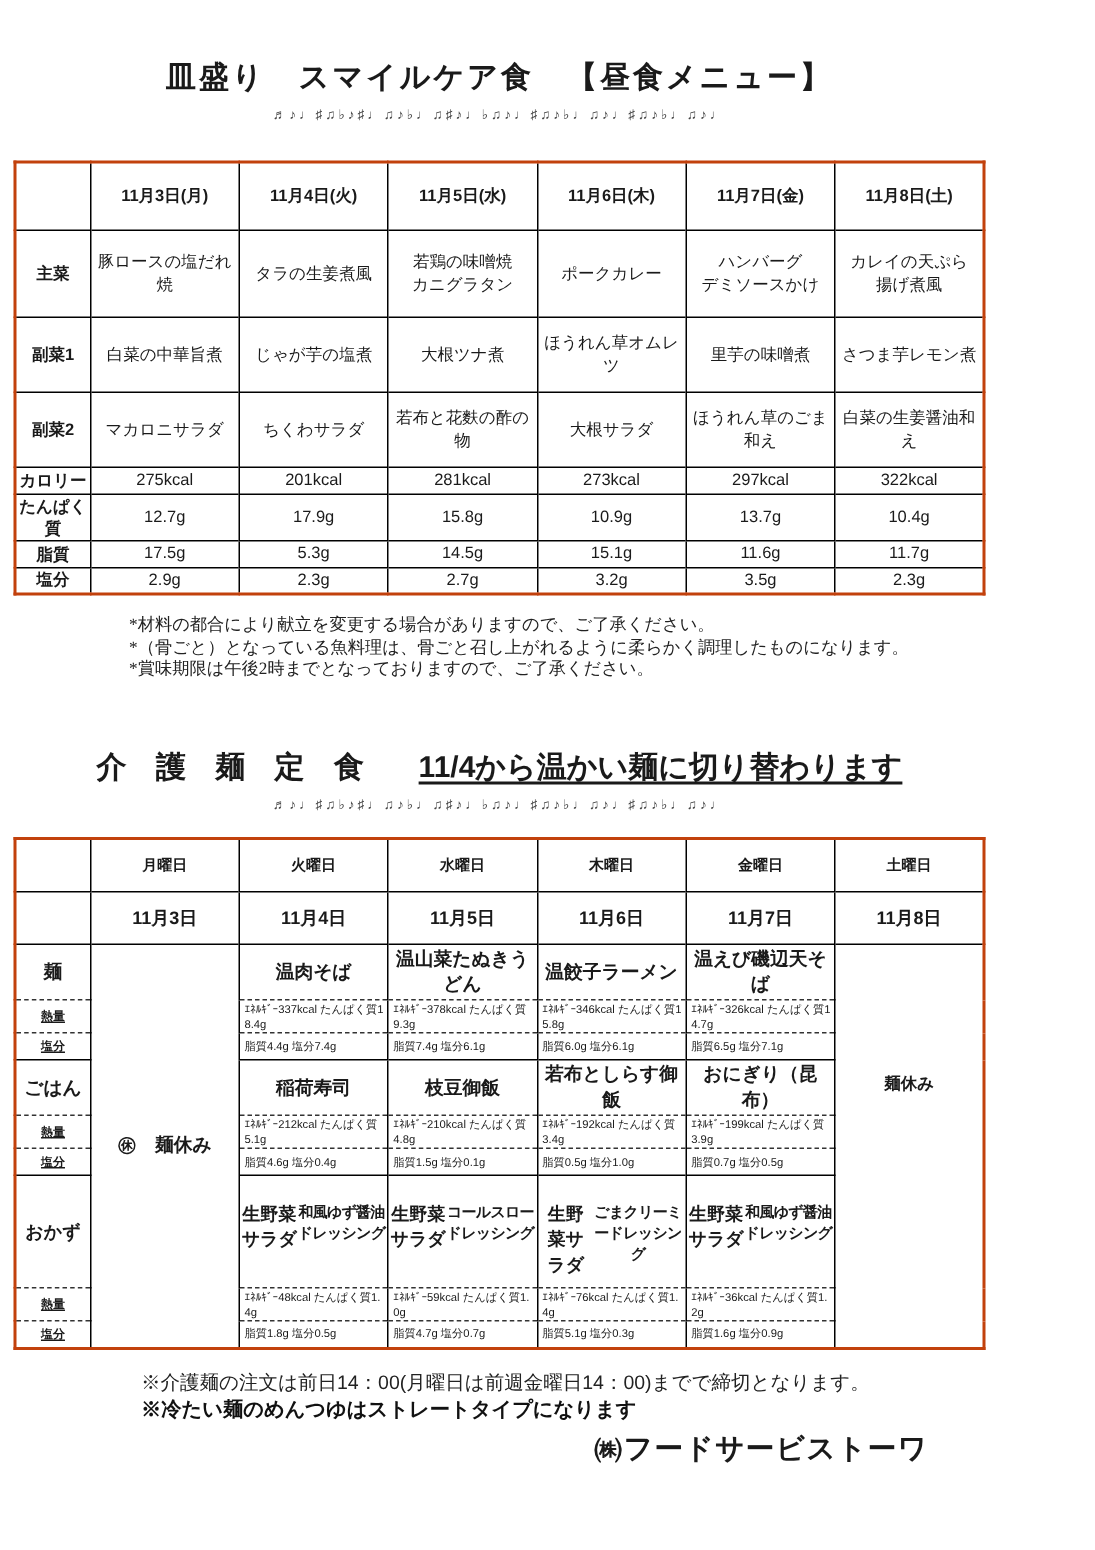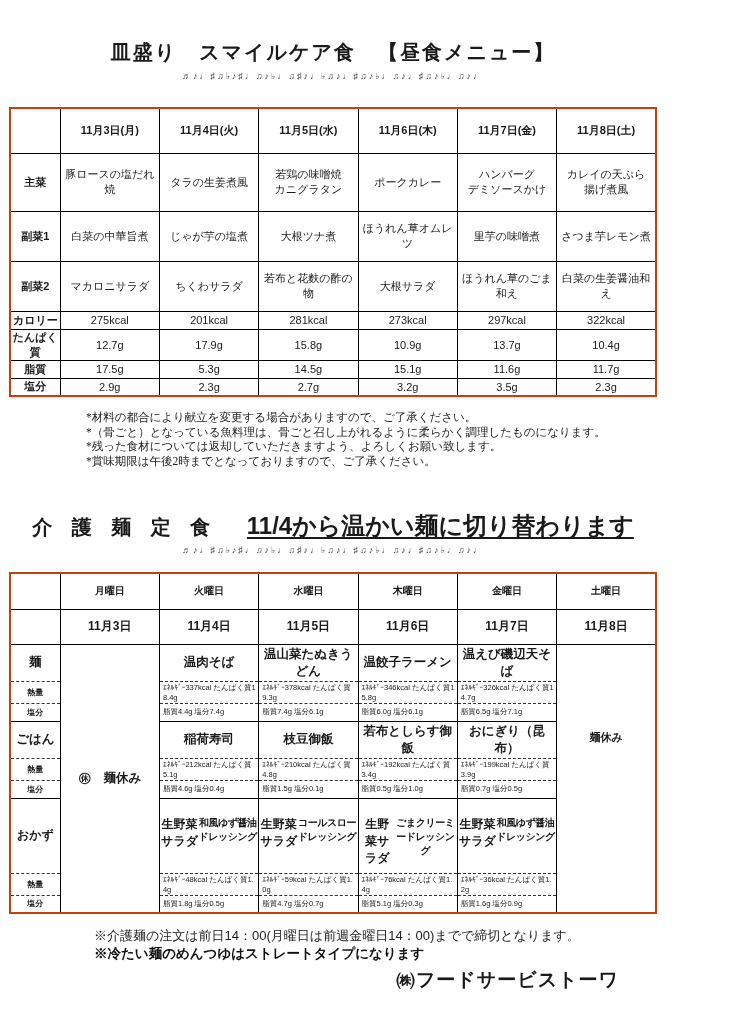--- a/index.html
+++ b/index.html
@@ -48,31 +48,31 @@
   .notes1 {
     margin: 13px 11px 0 86px;
     font-family: "Liberation Serif", serif;
     font-size: 11.5px; line-height: 14.5px; color: #222;
   }
 
   
   .title2 { margin-top: 44px; text-align: center; height: 28px; line-height: 28px; }
   .title2 .t2a { font-size: 20px; font-weight: bold; letter-spacing: 7px; }
   .title2 .t2b {
-    font-size: 24px; font-weight: bold; margin-left: 25px;
+    font-size: 20px; font-weight: bold; margin-left: 25px;
     text-decoration: underline; text-decoration-thickness: 2px; text-underline-offset: 3px;
   }
 
   
   #noodle-table { margin-top: 15px; }
   tr.n-week td { height: 36px; font-size: 10px; font-weight: bold; }
   tr.n-date td { height: 35px; font-size: 12px; font-weight: bold; }
   tr.n-name td { height: 36px; font-size: 12.5px; font-weight: bold; }
   tr.n-sub td  { height: 18px; font-size: 7.5px; text-align: left; padding-left: 3px; }
-  tr.n-sub td.row-label { text-align: center; font-size: 8px; padding-left: 0; }
+  tr.n-sub td.row-label { text-align: center; font-size: 8px; padding-left: 0; text-decoration: underline; }
   tr.n-okazu td { height: 47px; font-size: 12px; font-weight: bold; padding: 3px 1px; }
   tr.dashed td { border-top: 1px dashed #333; }
   td.section-label { font-size: 10.5px; font-weight: bold; }
   td.rest-cell { font-size: 12px; font-weight: bold; }
   td.rest-cell.sat { vertical-align: top; padding-top: 85px; font-size: 11px; }
   .okazu-inner { display: flex; flex-direction: row; justify-content: space-between; height: 40px; }
   .okazu-salad { font-size: 12px; font-weight: bold; }
   .okazu-dress { font-size: 10px; font-weight: bold; letter-spacing: -0.5px; }
 
   
@@ -180,21 +180,20 @@
         <td>3.2g</td>
         <td>3.5g</td>
         <td>2.3g</td>
       </tr>
     </tbody>
   </table>
 
   <div class="notes1">
     <div>*材料の都合により献立を変更する場合がありますので、ご了承ください。</div>
     <div>*（骨ごと）となっている魚料理は、骨ごと召し上がれるように柔らかく調理したものになります。</div>
-    <div>*残った食材については返却していただきますよう、よろしくお願い致します。</div>
     <div>*賞味期限は午後2時までとなっておりますので、ご了承ください。</div>
   </div>
 
   <div class="title2">
     <span class="t2a">介 護 麺 定 食</span>
     <span class="t2b">11/4から温かい麺に切り替わります</span>
   </div>
   <div class="music-line">♬♪♩♯♫♭♪♯♩♫♪♭♩♫♯♪♩♭♫♪♩♯♫♪♭♩♫♪♩♯♫♪♭♩♫♪♩</div>
 
   <table id="noodle-table">

